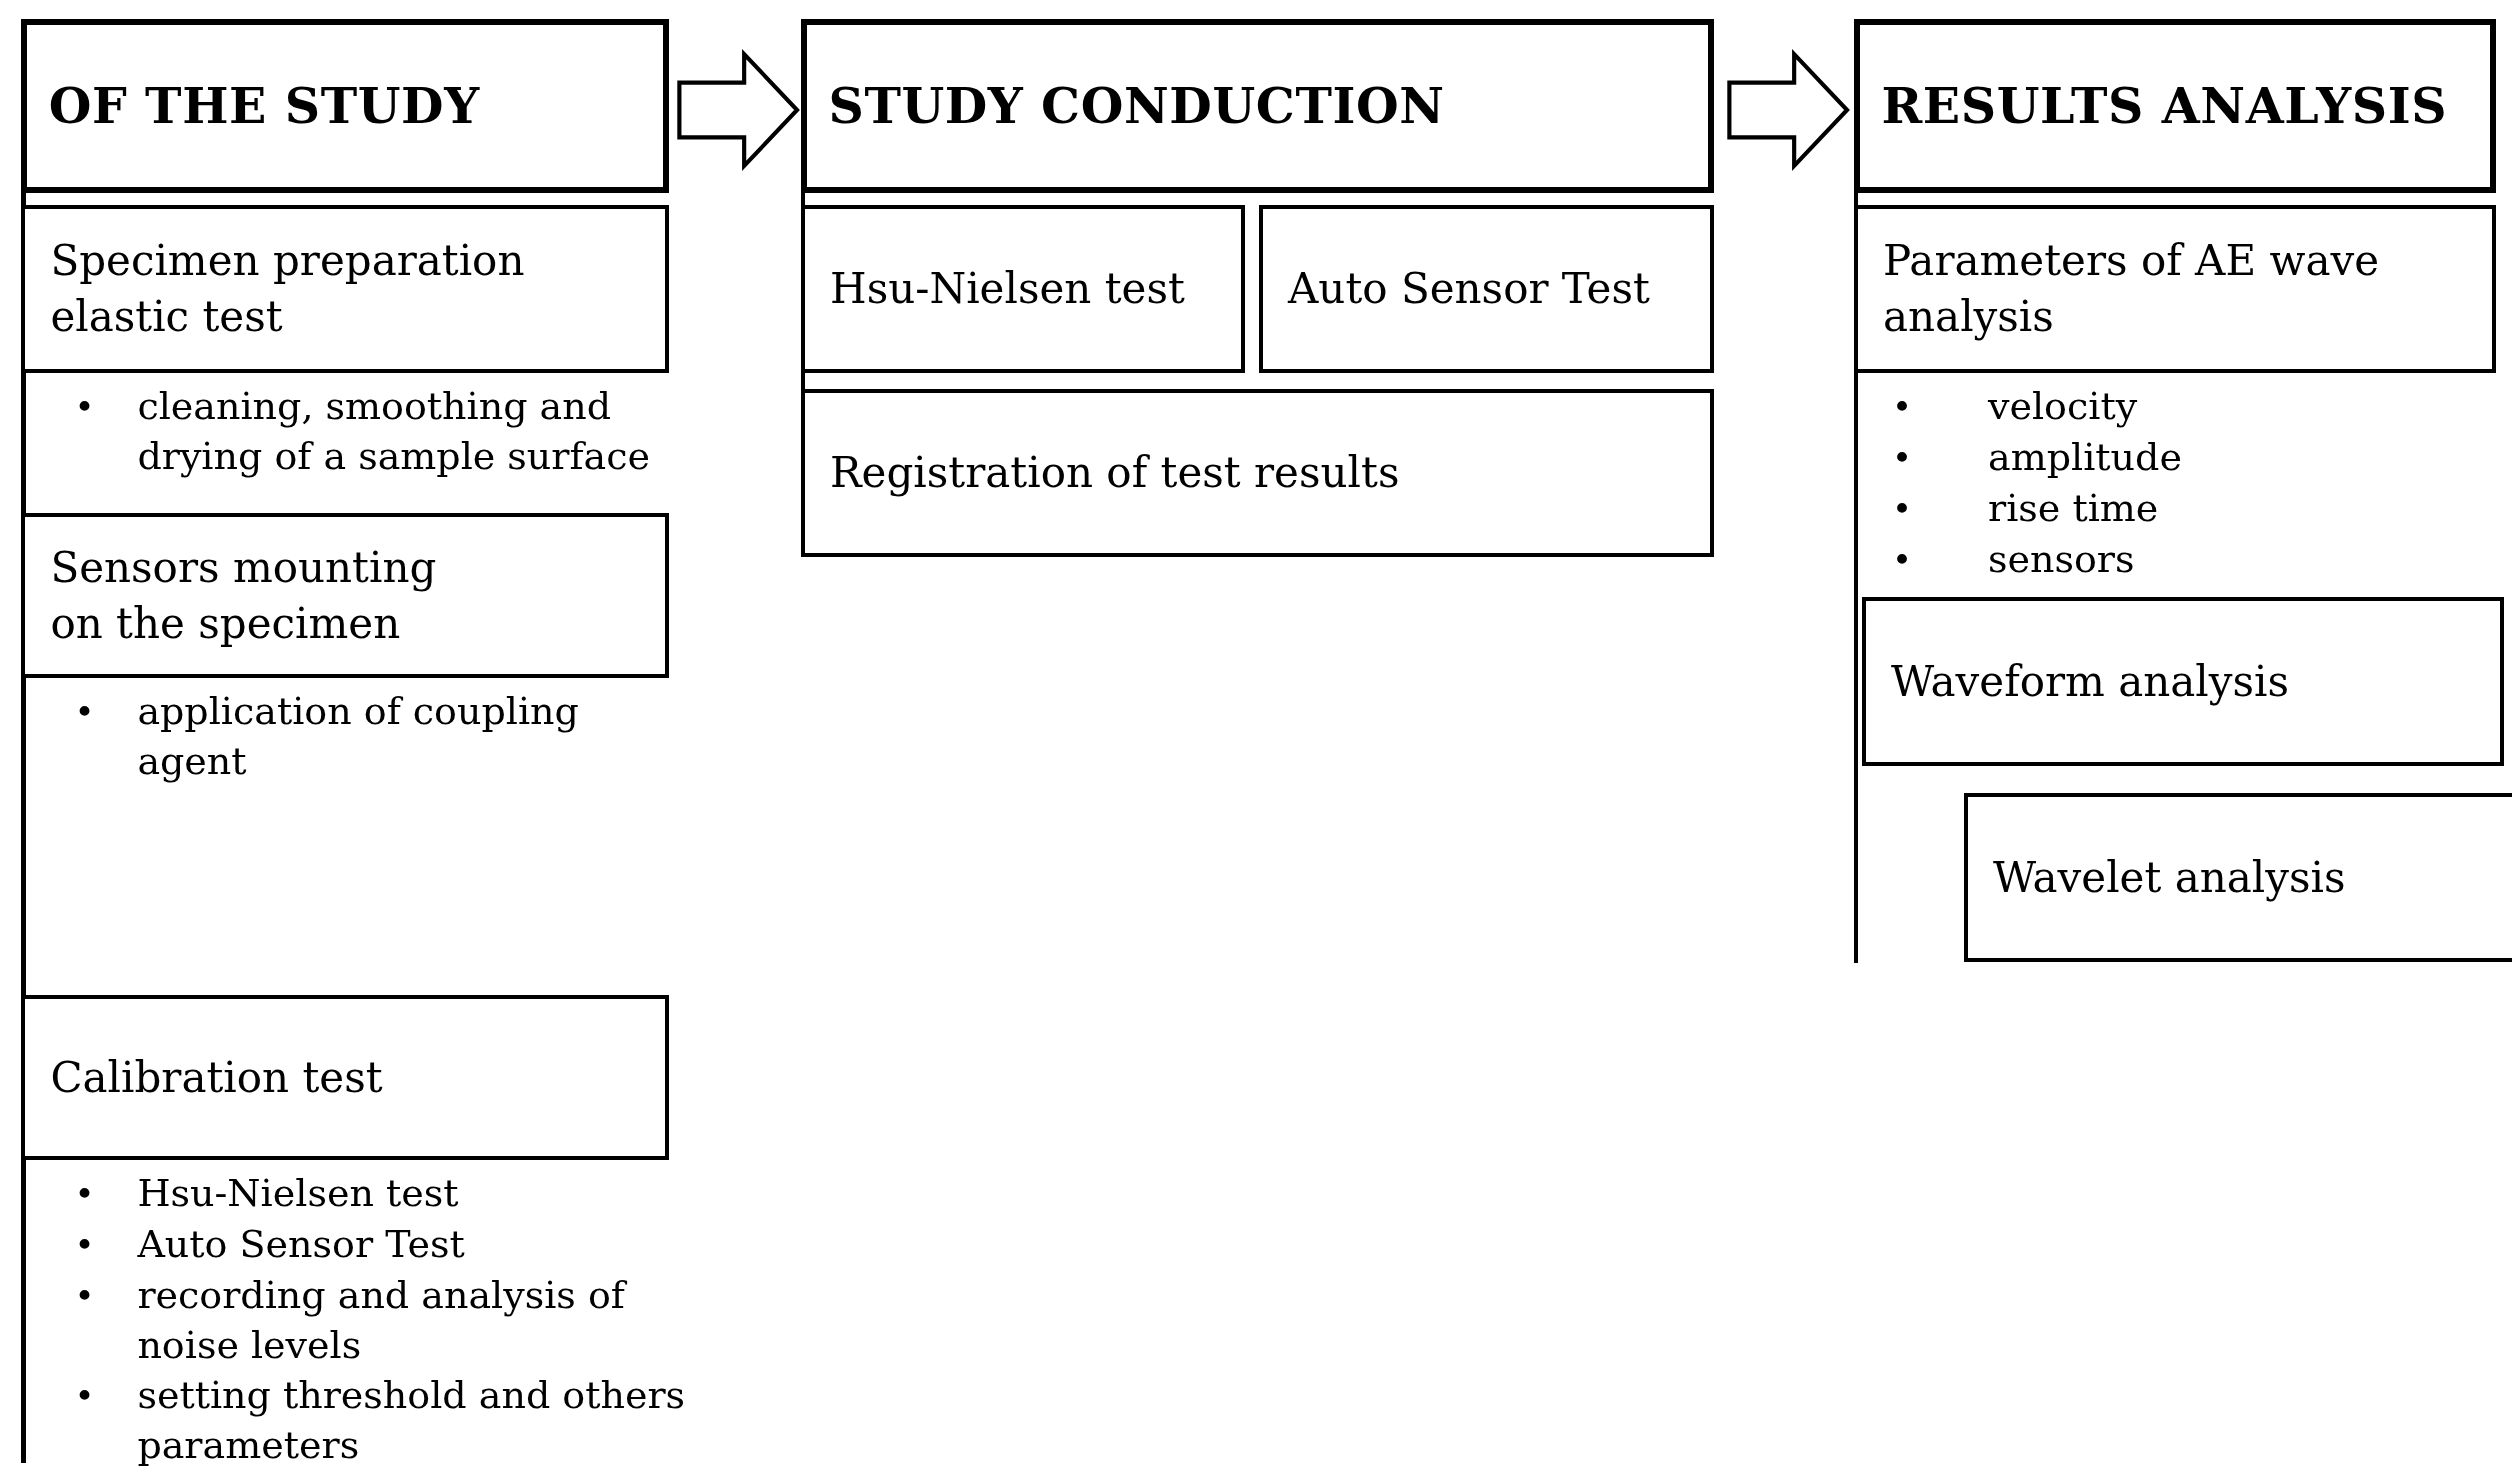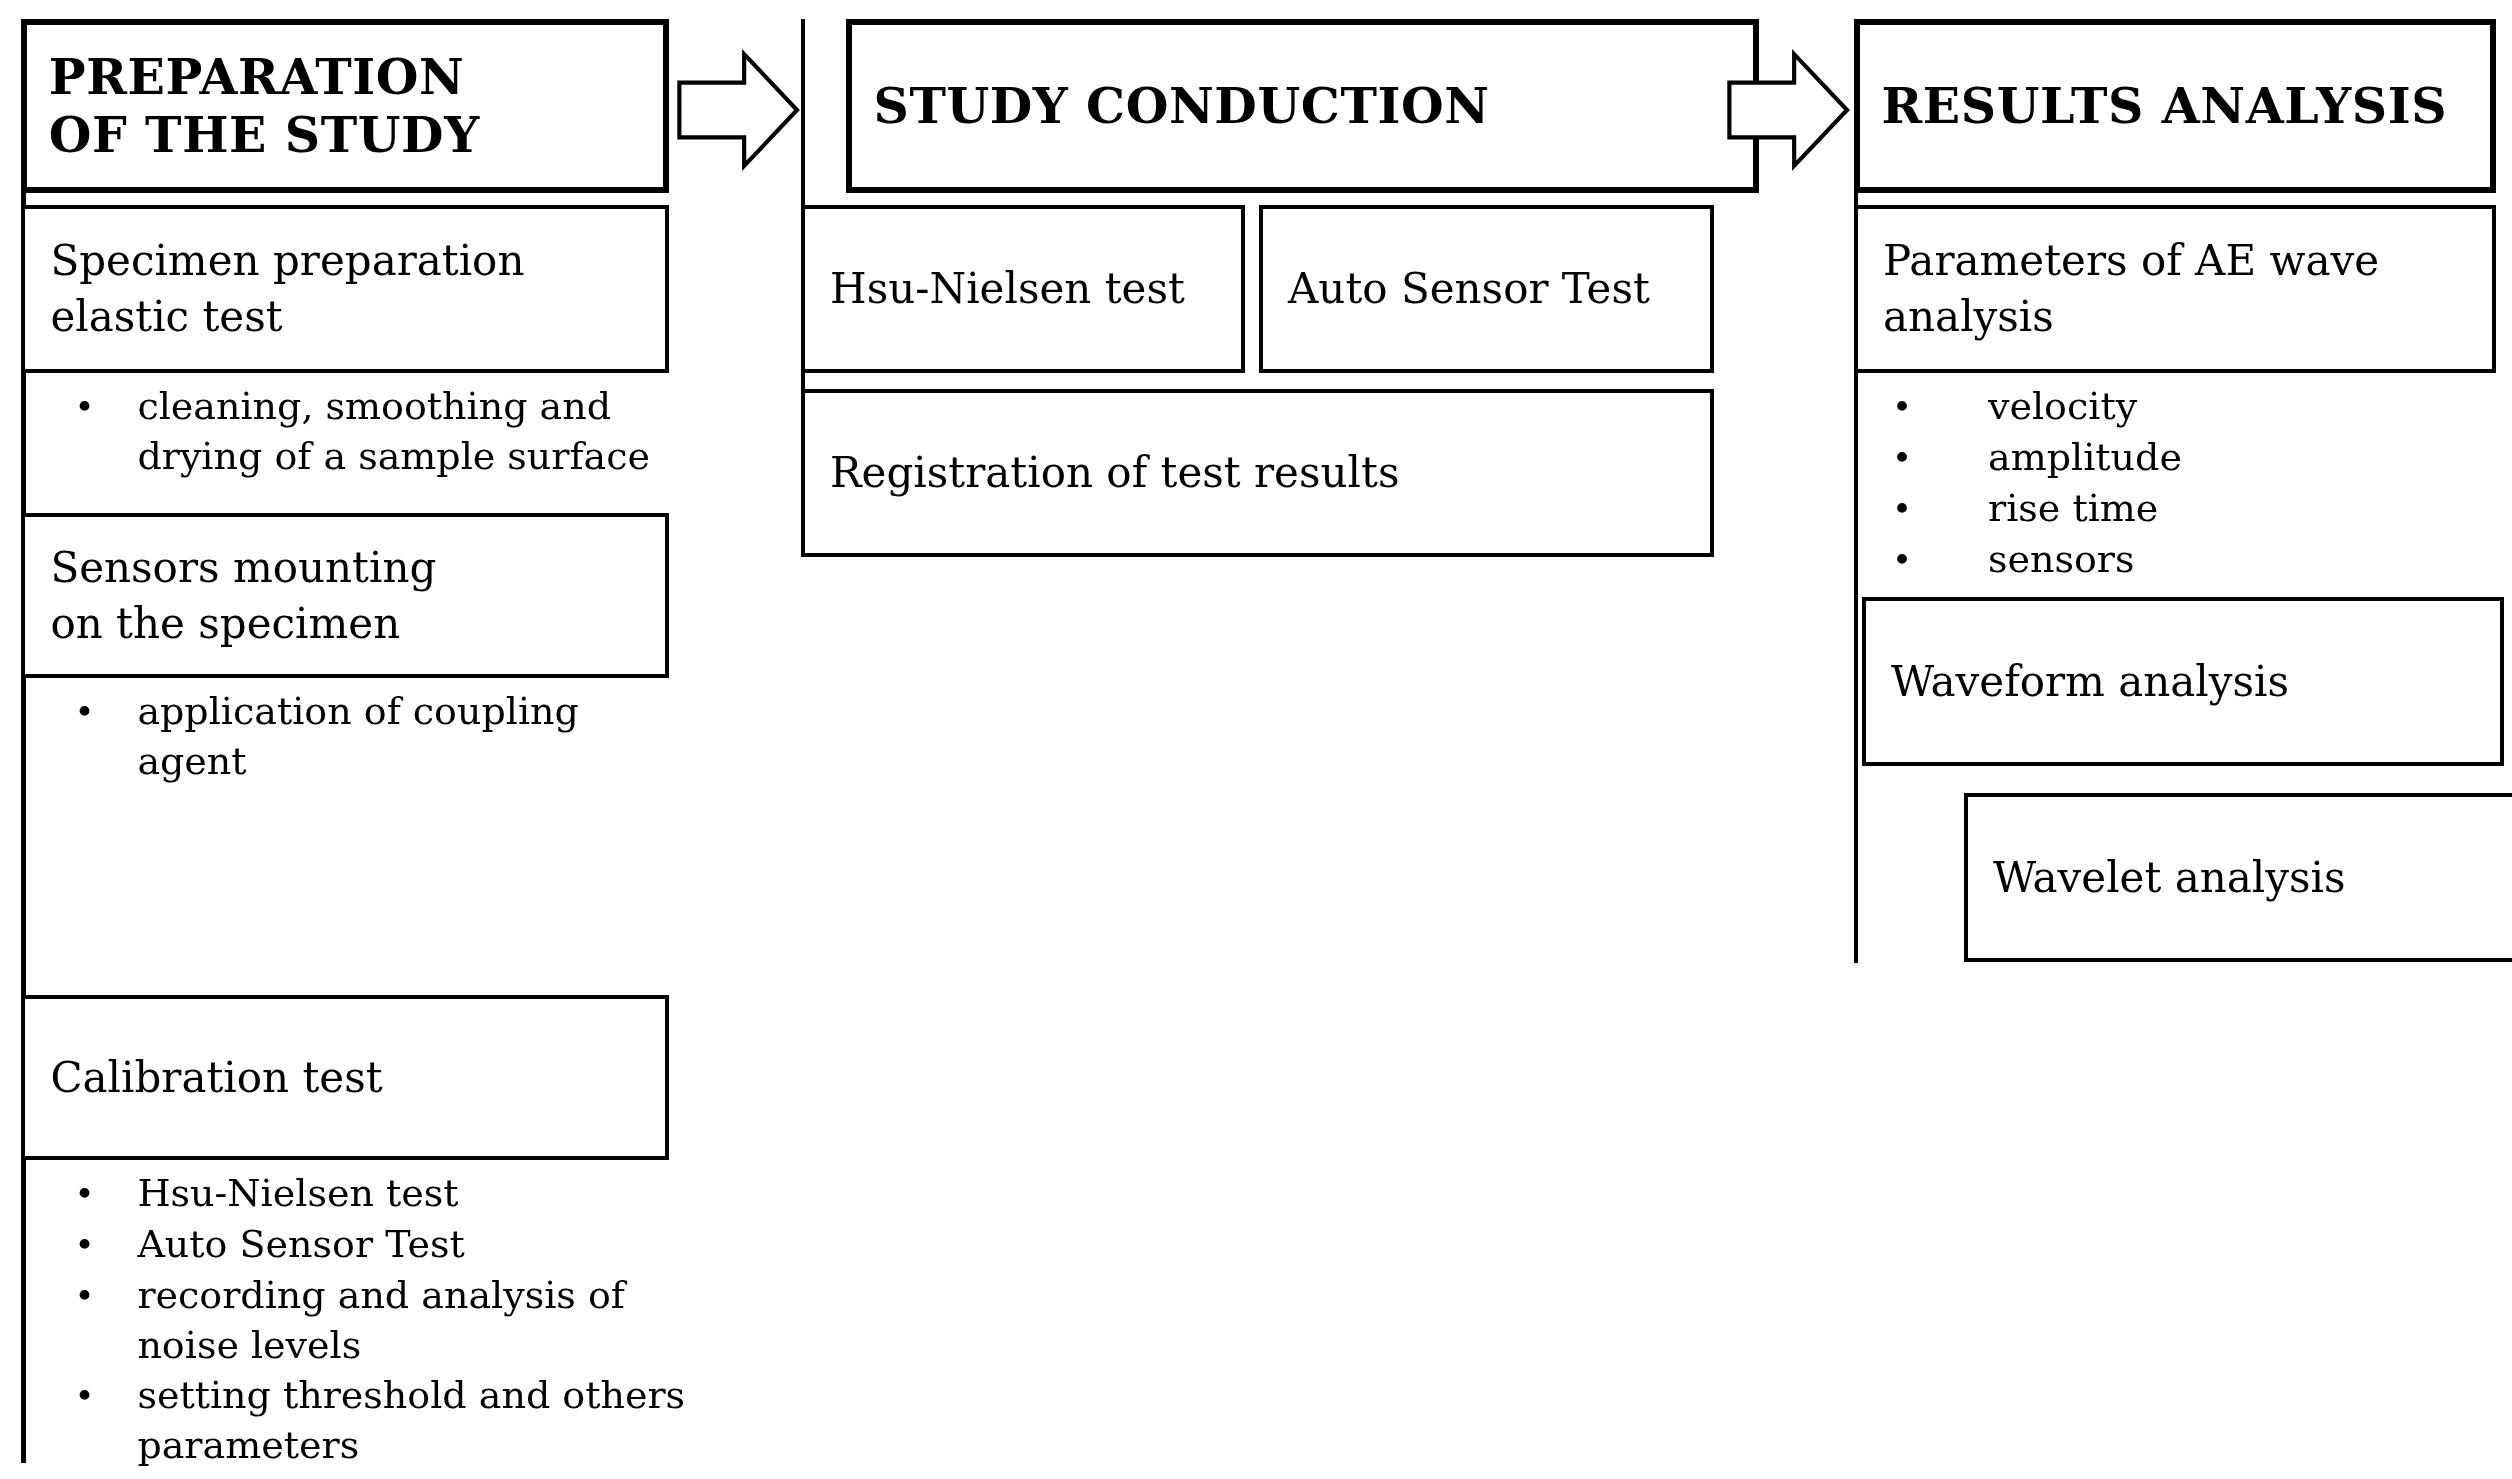--- a/index.html
+++ b/index.html
@@ -64,21 +64,20 @@
 </head>
 <body>
 
 <div id="canvas">
 
   <div class="spine" style="left:21.4px;top:19px;height:1444px"></div>
   <div class="spine" style="left:801px;top:19px;height:538px"></div>
   <div class="spine" style="left:1854px;top:19px;height:944px"></div>
 
   <div class="box hdr" style="left:21.4px;top:19px;width:648px;height:174px">
-    <div class="line">PREPARATION</div>
     <div class="line">OF THE STUDY</div>
   </div>
 
   <div class="box lbl" style="left:21.4px;top:205px;width:648px;height:168px">
     <div class="line">Specimen preparation</div>
     <div class="line">elastic test</div>
   </div>
 
   <div class="bullets" style="left:21.4px;top:373px;width:648px;height:140px">
     <div class="bi">
@@ -135,21 +134,21 @@
         <span class="bl">setting threshold and others</span>
         <span class="bl">parameters</span>
       </span>
     </div>
   </div>
 
   <svg class="arrow" style="left:677px;top:48px" width="126" height="124" viewBox="0 0 212 208">
     <path d="M4,58 L113,58 L113,10 L202,104 L113,198 L113,150 L4,150 Z" fill="#ffffff" stroke="#000000" stroke-width="7" stroke-linejoin="miter"></path>
   </svg>
 
-  <div class="box hdr" style="left:846px;top:19px;width:913px;height:174px">
+  <div class="box hdr" style="left:801px;top:19px;width:913px;height:174px">
     <div class="line">STUDY CONDUCTION</div>
   </div>
 
   <div class="box lbl" style="left:801px;top:205px;width:444px;height:168px">
     <div class="line">Hsu-Nielsen test</div>
   </div>
 
   <div class="box lbl" style="left:1259px;top:205px;width:455px;height:168px">
     <div class="line">Auto Sensor Test</div>
   </div>

